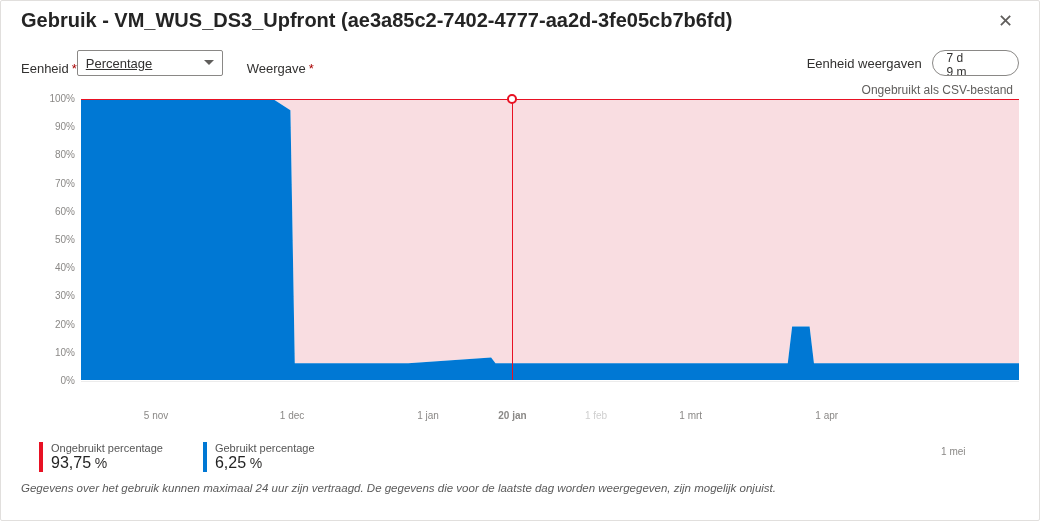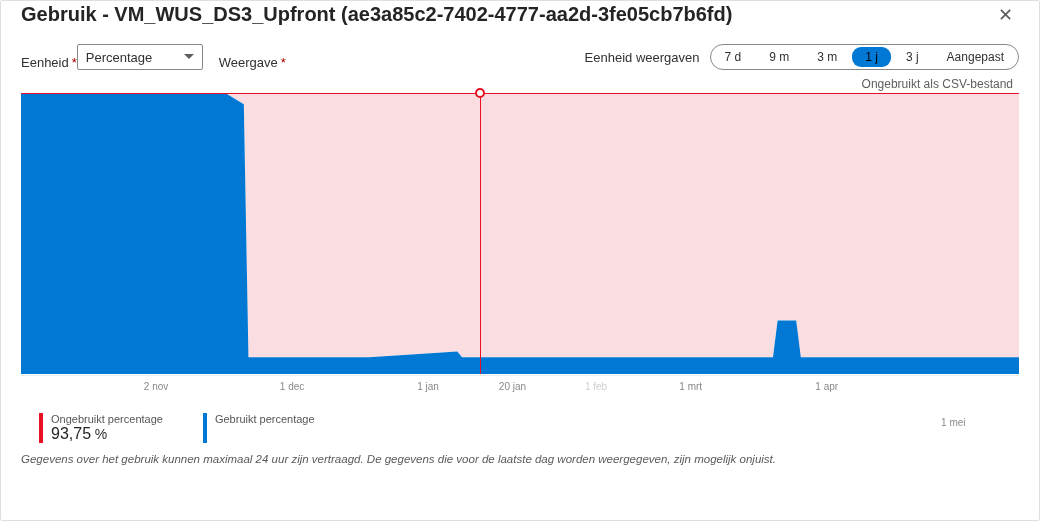--- a/index.html
+++ b/index.html
@@ -7,21 +7,21 @@
   body {
     font-family: "Segoe UI", -apple-system, BlinkMacSystemFont, sans-serif;
     font-size: 13px;
     color: #323130;
     background: #fff;
   }
   .panel {
     width: 1040px;
     height: 521px;
     border: 1px solid #e1dfdd;
-    padding: 2px 20px 8px 20px;
+    padding: 8px 20px 8px 20px;
     position: relative;
     border-radius: 2px;
   }
   .hdr {
     display: flex;
     align-items: center;
     justify-content: space-between;
     margin-bottom: 18px;
   }
   .title {
@@ -48,21 +48,21 @@
     border-radius: 2px;
     height: 26px;
     display: flex;
     align-items: center;
     padding: 0 8px;
     font-size: 13px;
     background: #fff;
     cursor: pointer;
     justify-content: space-between;
   }
-  .dd-eenheid { width: 126px; margin-right: 16px; }
+  .dd-eenheid { width: 146px; margin-right: 24px; text-decoration: underline; }
   .dd-weergave { width: 130px; }
   .chev {
     width: 10px; height: 6px;
     border-left: 5px solid transparent;
     border-right: 5px solid transparent;
     border-top: 5px solid #605e5c;
   }
   .right-controls {
     margin-left: auto;
     display: flex;
@@ -70,20 +70,21 @@
     gap: 10px;
   }
   .pills {
     border: 1px solid #8a8886;
     border-radius: 13px;
     height: 26px;
     display: flex;
     align-items: stretch;
     overflow: hidden;
     background: #fff;
+    flex-direction: column;
   }
   .pill {
     padding: 0 14px;
     display: flex;
     align-items: center;
     font-size: 12px;
     cursor: pointer;
     color: #323130;
   }
   .pill.active {
@@ -223,20 +224,33 @@
       <div class="legend-swatch sw-red"></div>
       <span>ONGEBRUIKT PERCENTAGE</span>
     </div>
     <div class="legend-row">
       <div class="legend-swatch sw-blue"></div>
       <span>GEBRUIKT PERCENTAGE</span>
     </div>
   </div>
 
   <div class="chart-wrap">
+    <div class="yaxis" id="yaxis">
+        <div class="ylabel" style="position: relative; height: 28.2px; margin-top: -5px;">100%</div>
+        <div class="ylabel" style="position: relative; height: 28.2px; margin-top: 0px;">90%</div>
+        <div class="ylabel" style="position: relative; height: 28.2px; margin-top: 0px;">80%</div>
+        <div class="ylabel" style="position: relative; height: 28.2px; margin-top: 0px;">70%</div>
+        <div class="ylabel" style="position: relative; height: 28.2px; margin-top: 0px;">60%</div>
+        <div class="ylabel" style="position: relative; height: 28.2px; margin-top: 0px;">50%</div>
+        <div class="ylabel" style="position: relative; height: 28.2px; margin-top: 0px;">40%</div>
+        <div class="ylabel" style="position: relative; height: 28.2px; margin-top: 0px;">30%</div>
+        <div class="ylabel" style="position: relative; height: 28.2px; margin-top: 0px;">20%</div>
+        <div class="ylabel" style="position: relative; height: 28.2px; margin-top: 0px;">10%</div>
+        <div class="ylabel" style="position: relative; height: 28.2px; margin-top: 0px;">0%</div>
+      </div>
     <div class="plot" id="plot">
 
     <div class="grid-line" style="top: 0px;"></div>
         <div class="grid-line" style="top: 28.2px;"></div>
         <div class="grid-line" style="top: 56.4px;"></div>
         <div class="grid-line" style="top: 84.6px;"></div>
         <div class="grid-line" style="top: 112.8px;"></div>
         <div class="grid-line" style="top: 141px;"></div>
         <div class="grid-line" style="top: 169.2px;"></div>
         <div class="grid-line" style="top: 197.4px;"></div>
@@ -246,37 +260,41 @@
         <svg class="area-svg" viewBox="0 0 100 100" preserveAspectRatio="none">
           <path d="M 0 0 L 100 0 L 100 94 L 91.16279069767442 94 L 78.13953488372093 94 L 77.67441860465117 81 L 75.81395348837209 81 L 75.34883720930232 94 L 62.7906976744186 94 L 49.30232558139535 94 L 44.18604651162791 94 L 43.72093023255814 92 L 34.883720930232556 94 L 22.790697674418606 94 L 22.325581395348838 4 L 20.46511627906977 0 L 6.511627906976744 0 L 0 0 Z" fill="#f9dde1"></path>
           <path d="M 0 100 L 0 0 L 6.511627906976744 0 L 20.46511627906977 0 L 22.325581395348838 4 L 22.790697674418606 94 L 34.883720930232556 94 L 43.72093023255814 92 L 44.18604651162791 94 L 49.30232558139535 94 L 62.7906976744186 94 L 75.34883720930232 94 L 75.81395348837209 81 L 77.67441860465117 81 L 78.13953488372093 94 L 91.16279069767442 94 L 100 94 L 100 100 Z" fill="#0078d4"></path>
           <path d="M 0 0 L 100 0" fill="none" stroke="#e81123" stroke-width="2" vector-effect="non-scaling-stroke"></path>
         </svg>
         <div class="marker-line" style="left: 46%;"></div>
         <div class="marker-dot" style="left: 46%; top: 0%;"></div>
       </div>
   </div>
   <div class="xaxis" id="xaxis">
-      <div class="xlabel" style="left: 8%;">2 nov</div>
+      <div class="xlabel" style="left: 8%;">5 nov</div>
       <div class="xlabel" style="left: 22.5%;">1 dec</div>
       <div class="xlabel" style="left: 37%;">1 jan</div>
-      <div class="xlabel" style="left: 46%;">20 jan</div>
+      <div class="xlabel" style="left: 46%; font-weight: bold;">20 jan</div>
       <div class="xlabel faded" style="left: 51.5%;">1 feb</div>
       <div class="xlabel" style="left: 65%;">1 mrt</div>
       <div class="xlabel" style="left: 79.5%;">1 apr</div>
       <div class="xlabel" style="left: 93%; margin-top: 36px;">1 mei</div>
     </div>
 
   <div class="stats">
     <div class="stat stat-red">
       <div class="stat-label">Ongebruikt percentage</div>
       <div>
         <span class="stat-val">93,75</span>
         <span class="stat-unit">%</span>
       </div>
     </div>
     <div class="stat stat-blue">
       <div class="stat-label">Gebruikt percentage</div>
+      <div>
+        <span class="stat-val">6,25</span>
+        <span class="stat-unit">%</span>
+      </div>
     </div>
   </div>
 
   <div class="footnote">Gegevens over het gebruik kunnen maximaal 24 uur zijn vertraagd. De gegevens die voor de laatste dag worden weergegeven, zijn mogelijk onjuist.</div>
 </div>
 
 </body></html>

